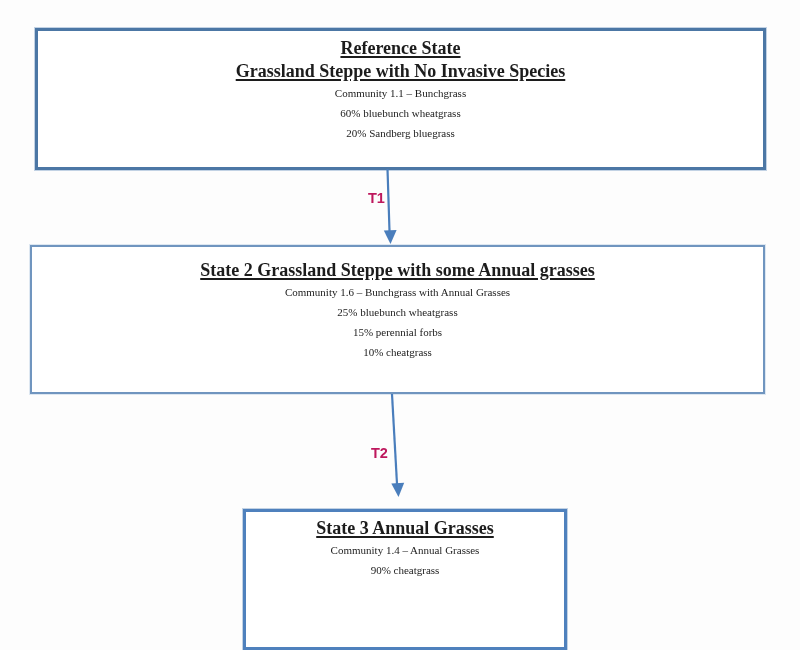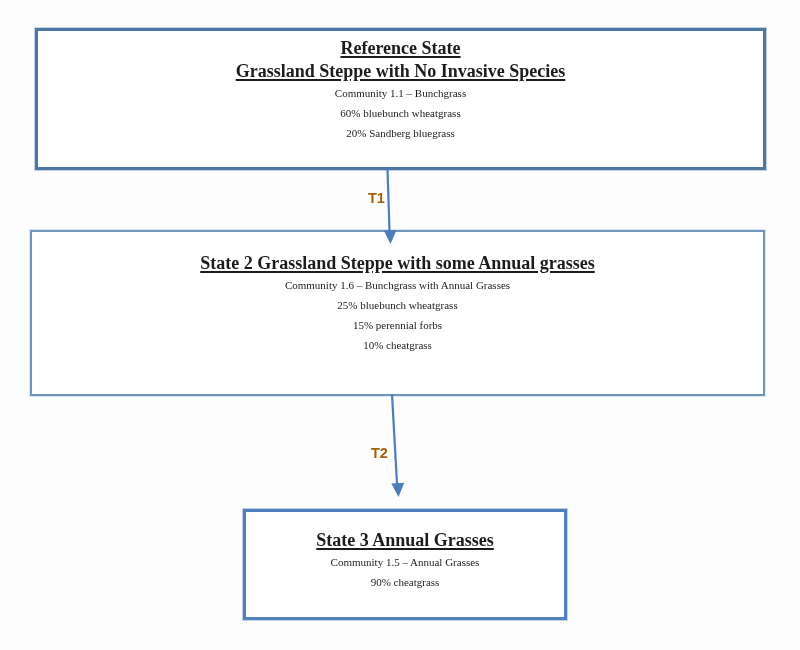--- a/index.html
+++ b/index.html
@@ -25,30 +25,30 @@
     background:#ffffff;
     text-align:center;
   }
   .box-1{
     left:35px;top:28px;width:731px;height:142px;
     border:3px solid var(--box-border-strong);
     box-shadow:0 0 0 1px #c2d2e4;
     padding-top:6px;
   }
   .box-2{
-    left:30px;top:230px;width:735px;height:166px;
+    left:30px;top:245px;width:735px;height:149px;
     border:2px solid var(--box-border-light);
     box-shadow:0 0 0 1px #dde7f1;
-    padding-top:20px;
+    padding-top:12px;
   }
   .box-3{
-    left:243px;top:509px;width:324px;height:111px;
+    left:243px;top:509px;width:324px;height:141px;
     border:3px solid var(--box3-border);
     box-shadow:0 0 0 1px #c2d2e4;
-    padding-top:17px;
+    padding-top:5px;
   }
   .line{
     font-size:11px;
     line-height:20px;
     white-space:nowrap;
   }
   .line.title{
     font-size:18px;
     font-weight:bold;
     line-height:23px;
@@ -60,21 +60,21 @@
   }
   .arrow-layer{
     position:absolute;left:0;top:0;width:800px;height:650px;
     pointer-events:none;
   }
   .t-label{
     position:absolute;
     font-family:"Liberation Sans", sans-serif;
     font-size:14.5px;
     font-weight:600;
-    color:#a16207;
+    color:#be185d;
     line-height:15px;
   }
   .t-label.t1{left:368px;top:191px;}
   .t-label.t2{left:371px;top:434px;margin-top:12px;}
 </style>
 </head>
 <body>
 
 <div class="page">
 
@@ -89,21 +89,21 @@
   <section class="box box-2">
     <div class="line title"><span class="u">State 2 Grassland Steppe with some Annual grasses</span></div>
     <div class="line">Community 1.6 – Bunchgrass with Annual Grasses</div>
     <div class="line">25% bluebunch wheatgrass</div>
     <div class="line">15% perennial forbs</div>
     <div class="line">10% cheatgrass</div>
   </section>
 
   <section class="box box-3">
     <div class="line title"><span class="u">State 3 Annual Grasses</span></div>
-    <div class="line">Community 1.5 – Annual Grasses</div>
+    <div class="line">Community 1.4 – Annual Grasses</div>
     <div class="line">90% cheatgrass</div>
   </section>
 
   <svg class="arrow-layer" viewBox="0 0 800 650">
     <g>
       <line x1="387.5" y1="169" x2="389.5" y2="231" stroke="var(--arrow)" stroke-width="2.2"></line>
       <path d="M390.5,244 L383.8,230.5 L396.6,230 Z" fill="var(--arrow)"></path>
     </g>
     <g>
       <line x1="392" y1="394" x2="397" y2="484" stroke="var(--arrow)" stroke-width="2.2"></line>

